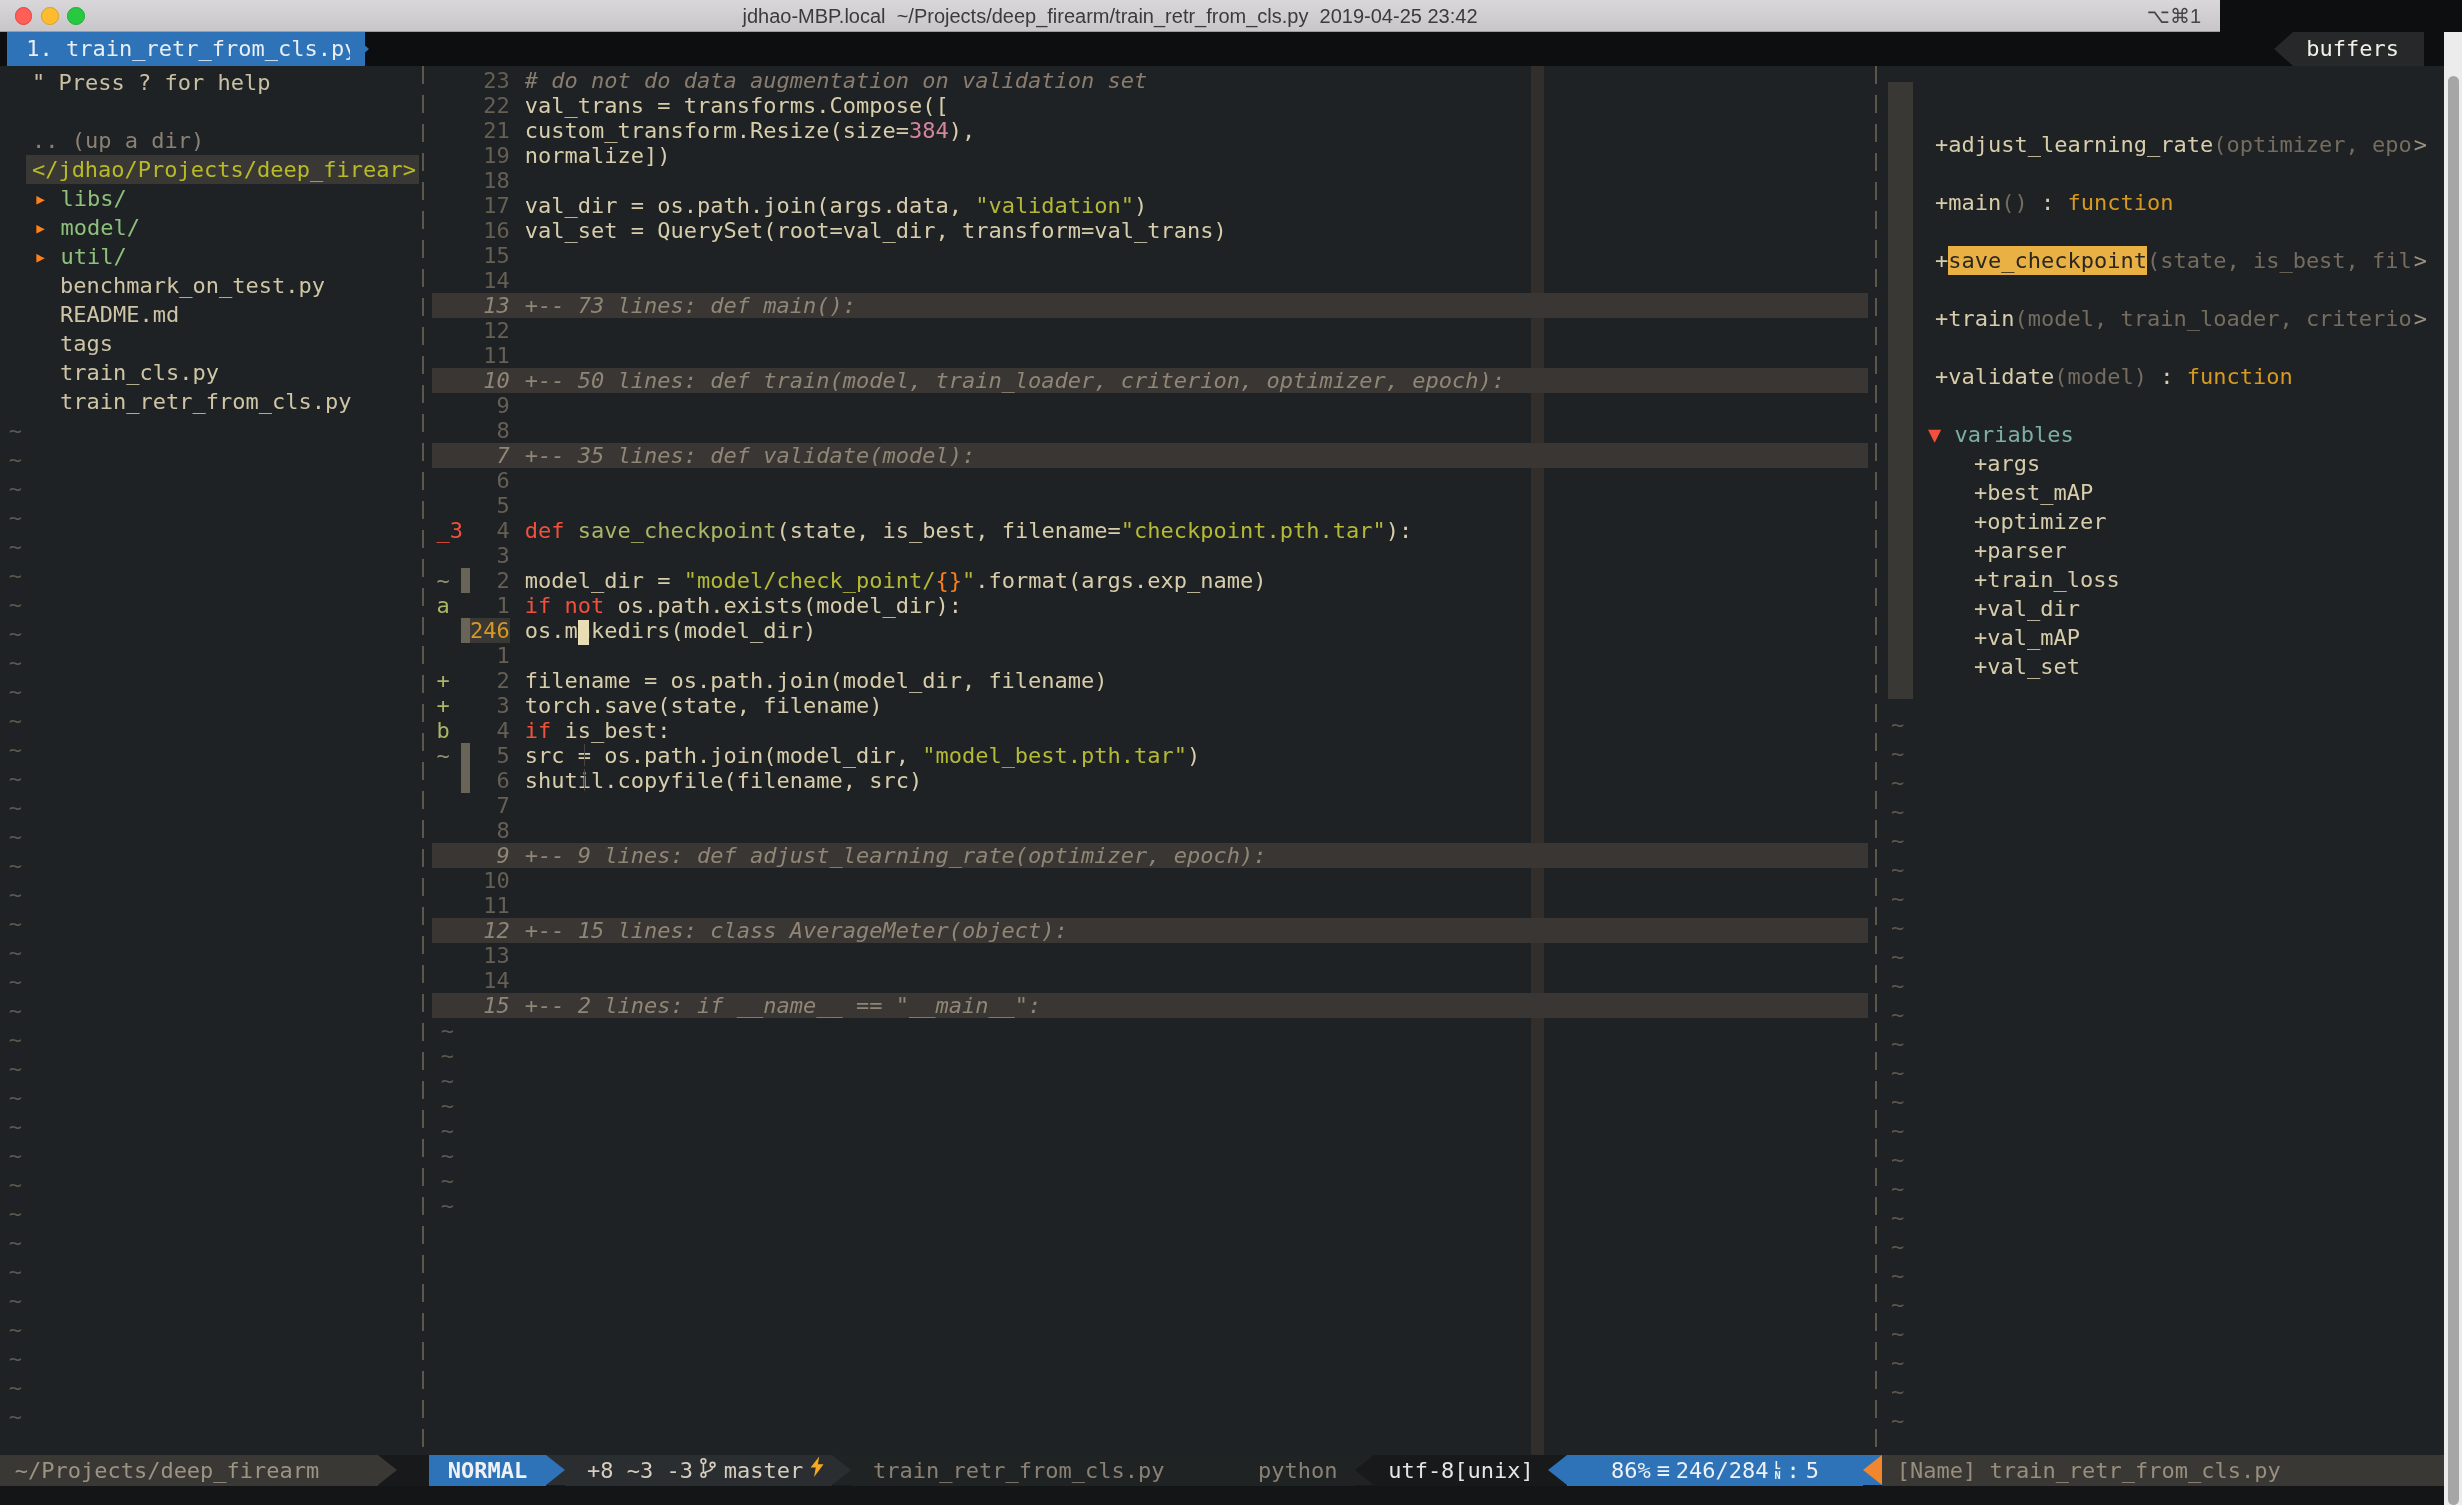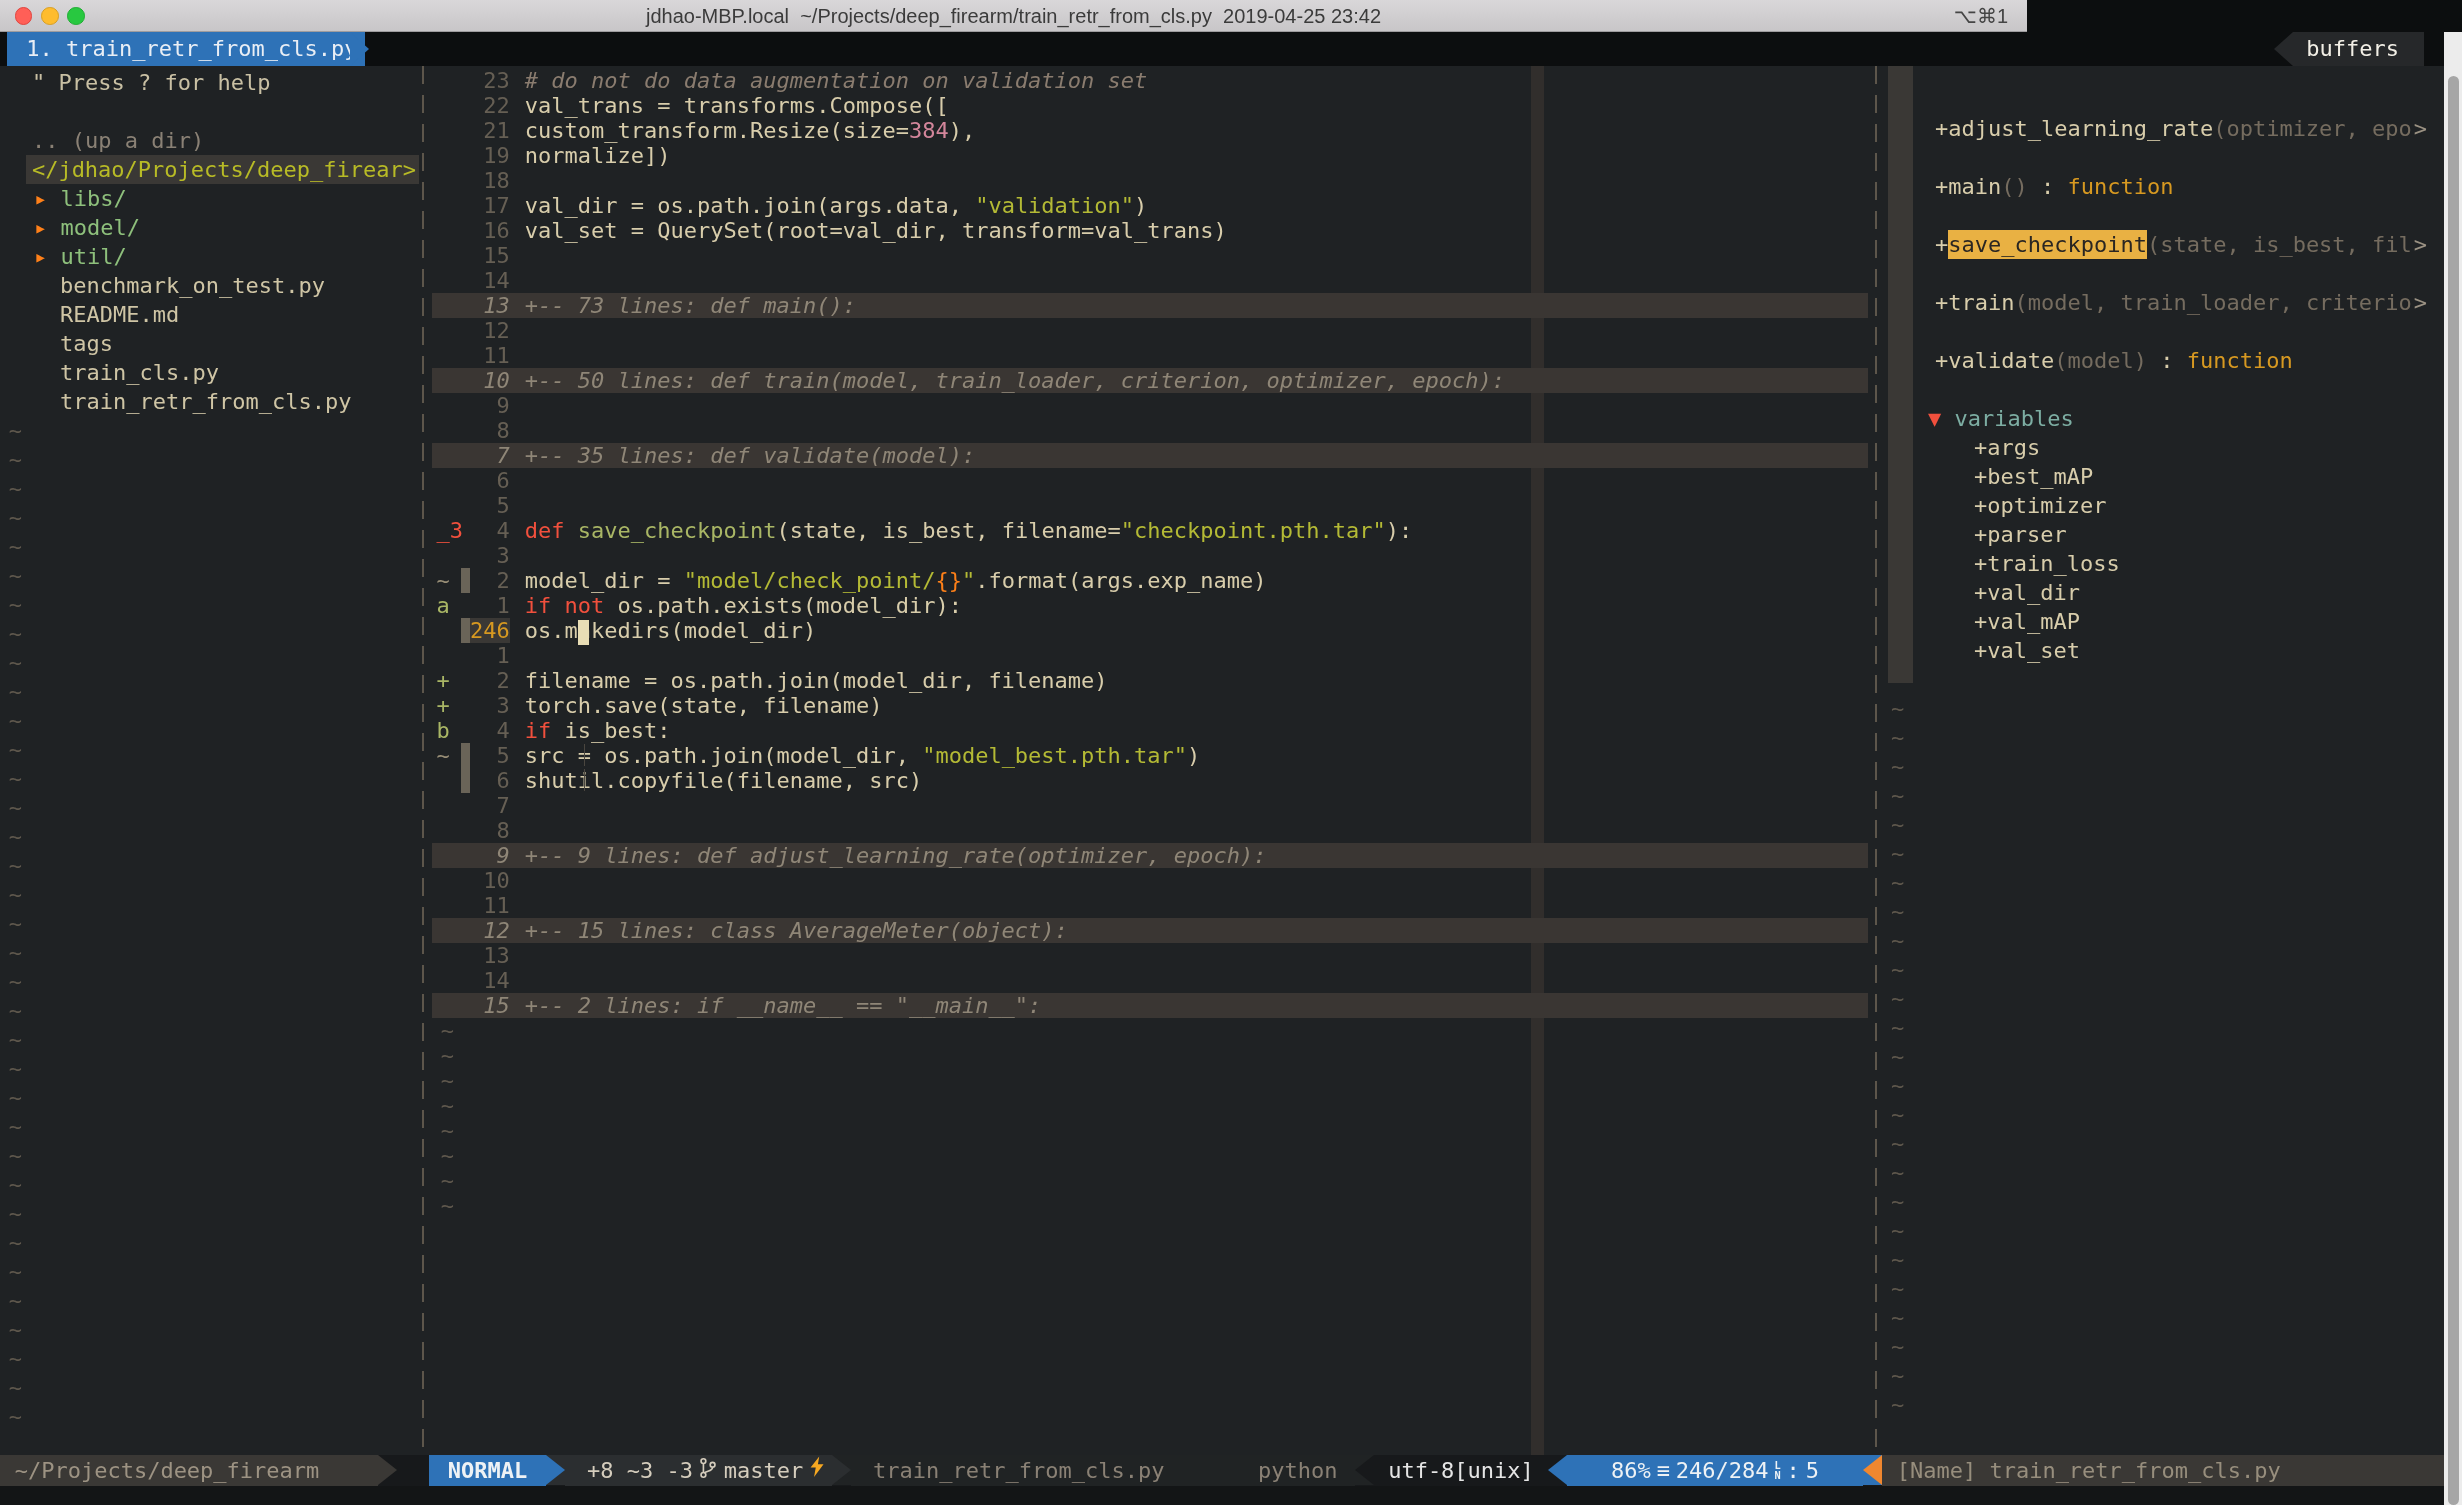--- a/index.html
+++ b/index.html
@@ -11,21 +11,21 @@
     --hl_bg:#e9b143; --hl_fg:#2a2622; --git_seg:#2b2e30; --file_seg:#202324;
     --enc_seg:#17191b; --name_seg:#3a3835; --sl_orange:#f0872f;
     --colorcolumn:#312e2c; --foldbar:#6a6458; --tilde:#5f584d; --sep:#5d564b;
     --cursor:#e8ddb5; --fold_fg:#8f8677;
   }
   *{margin:0;padding:0;box-sizing:border-box}
   html,body{width:2462px;height:1505px;overflow:hidden;background:var(--tab_bg)}
   body{font-family:"DejaVu Sans Mono","Liberation Mono",monospace;font-size:22px}
 
   
-  .titlebar{position:absolute;left:0;top:0;width:2027px;height:32px;
+  .titlebar{position:absolute;left:0;top:0;width:2220px;height:32px;
     background:linear-gradient(#d9d7d9,#c8c6c8);border-bottom:1.5px solid #9e9c9e;
     font-family:"Liberation Sans",sans-serif}
   .traffic{position:absolute;top:7.3px;width:17.6px;height:17.6px;border-radius:50%}
   .t-red{left:14.7px;background:#ff5f57;border:0.7px solid #e0443e}
   .t-yellow{left:41px;background:#febc2e;border:0.7px solid #d89f23}
   .t-green{left:67px;background:#28c840;border:0.7px solid #1eae32}
   .win-title{position:absolute;left:0;right:0;top:0;height:32px;line-height:32px;
     text-align:center;color:#3b3b3b;font-size:20px;white-space:pre}
   .win-shortcut{position:absolute;right:19px;top:0;height:32px;line-height:32px;color:#454545;font-size:20px}
 
@@ -78,21 +78,21 @@
   .ct-tilde{padding-left:8.8px}
 
   
   .t{color:var(--cream)} .c{color:var(--comment);font-style:italic}
   .str{color:var(--string)} .kw{color:var(--keyword)} .fn{color:var(--green_fn)}
   .nm{color:var(--pink)} .orn{color:var(--orange)} .g{color:var(--tag_gray)}
   .fn2{color:var(--cursor_nr)} .kind{color:var(--kind_teal)} .tri{color:var(--keyword)}
   .hl{background:var(--hl_bg);color:var(--hl_fg)}
 
   
-  .tagbar{position:absolute;left:1885px;top:0;right:0;height:100%;padding-top:19px;overflow:hidden}
+  .tagbar{position:absolute;left:1885px;top:16px;right:0;height:100%;padding-top:19px;overflow:hidden}
   .tb-strip{position:absolute;left:2.9px;top:0;width:25px;height:617px;background:var(--sel_bg)}
   .tbrow{position:relative;padding-left:50px;display:flex;color:#cfc5a5}
   .tbrow .spacer{flex:1}
   .tbrow .trunc{color:#9b9283;padding-right:35px}
   .tb-kind{padding-left:43px}
   .tb-var{padding-left:89px}
   .tb-tilde{padding-left:5.9px}
 
   
   .statusline{position:absolute;left:0;top:1455px;width:2462px;height:31px;display:flex;background:var(--enc_seg)}

